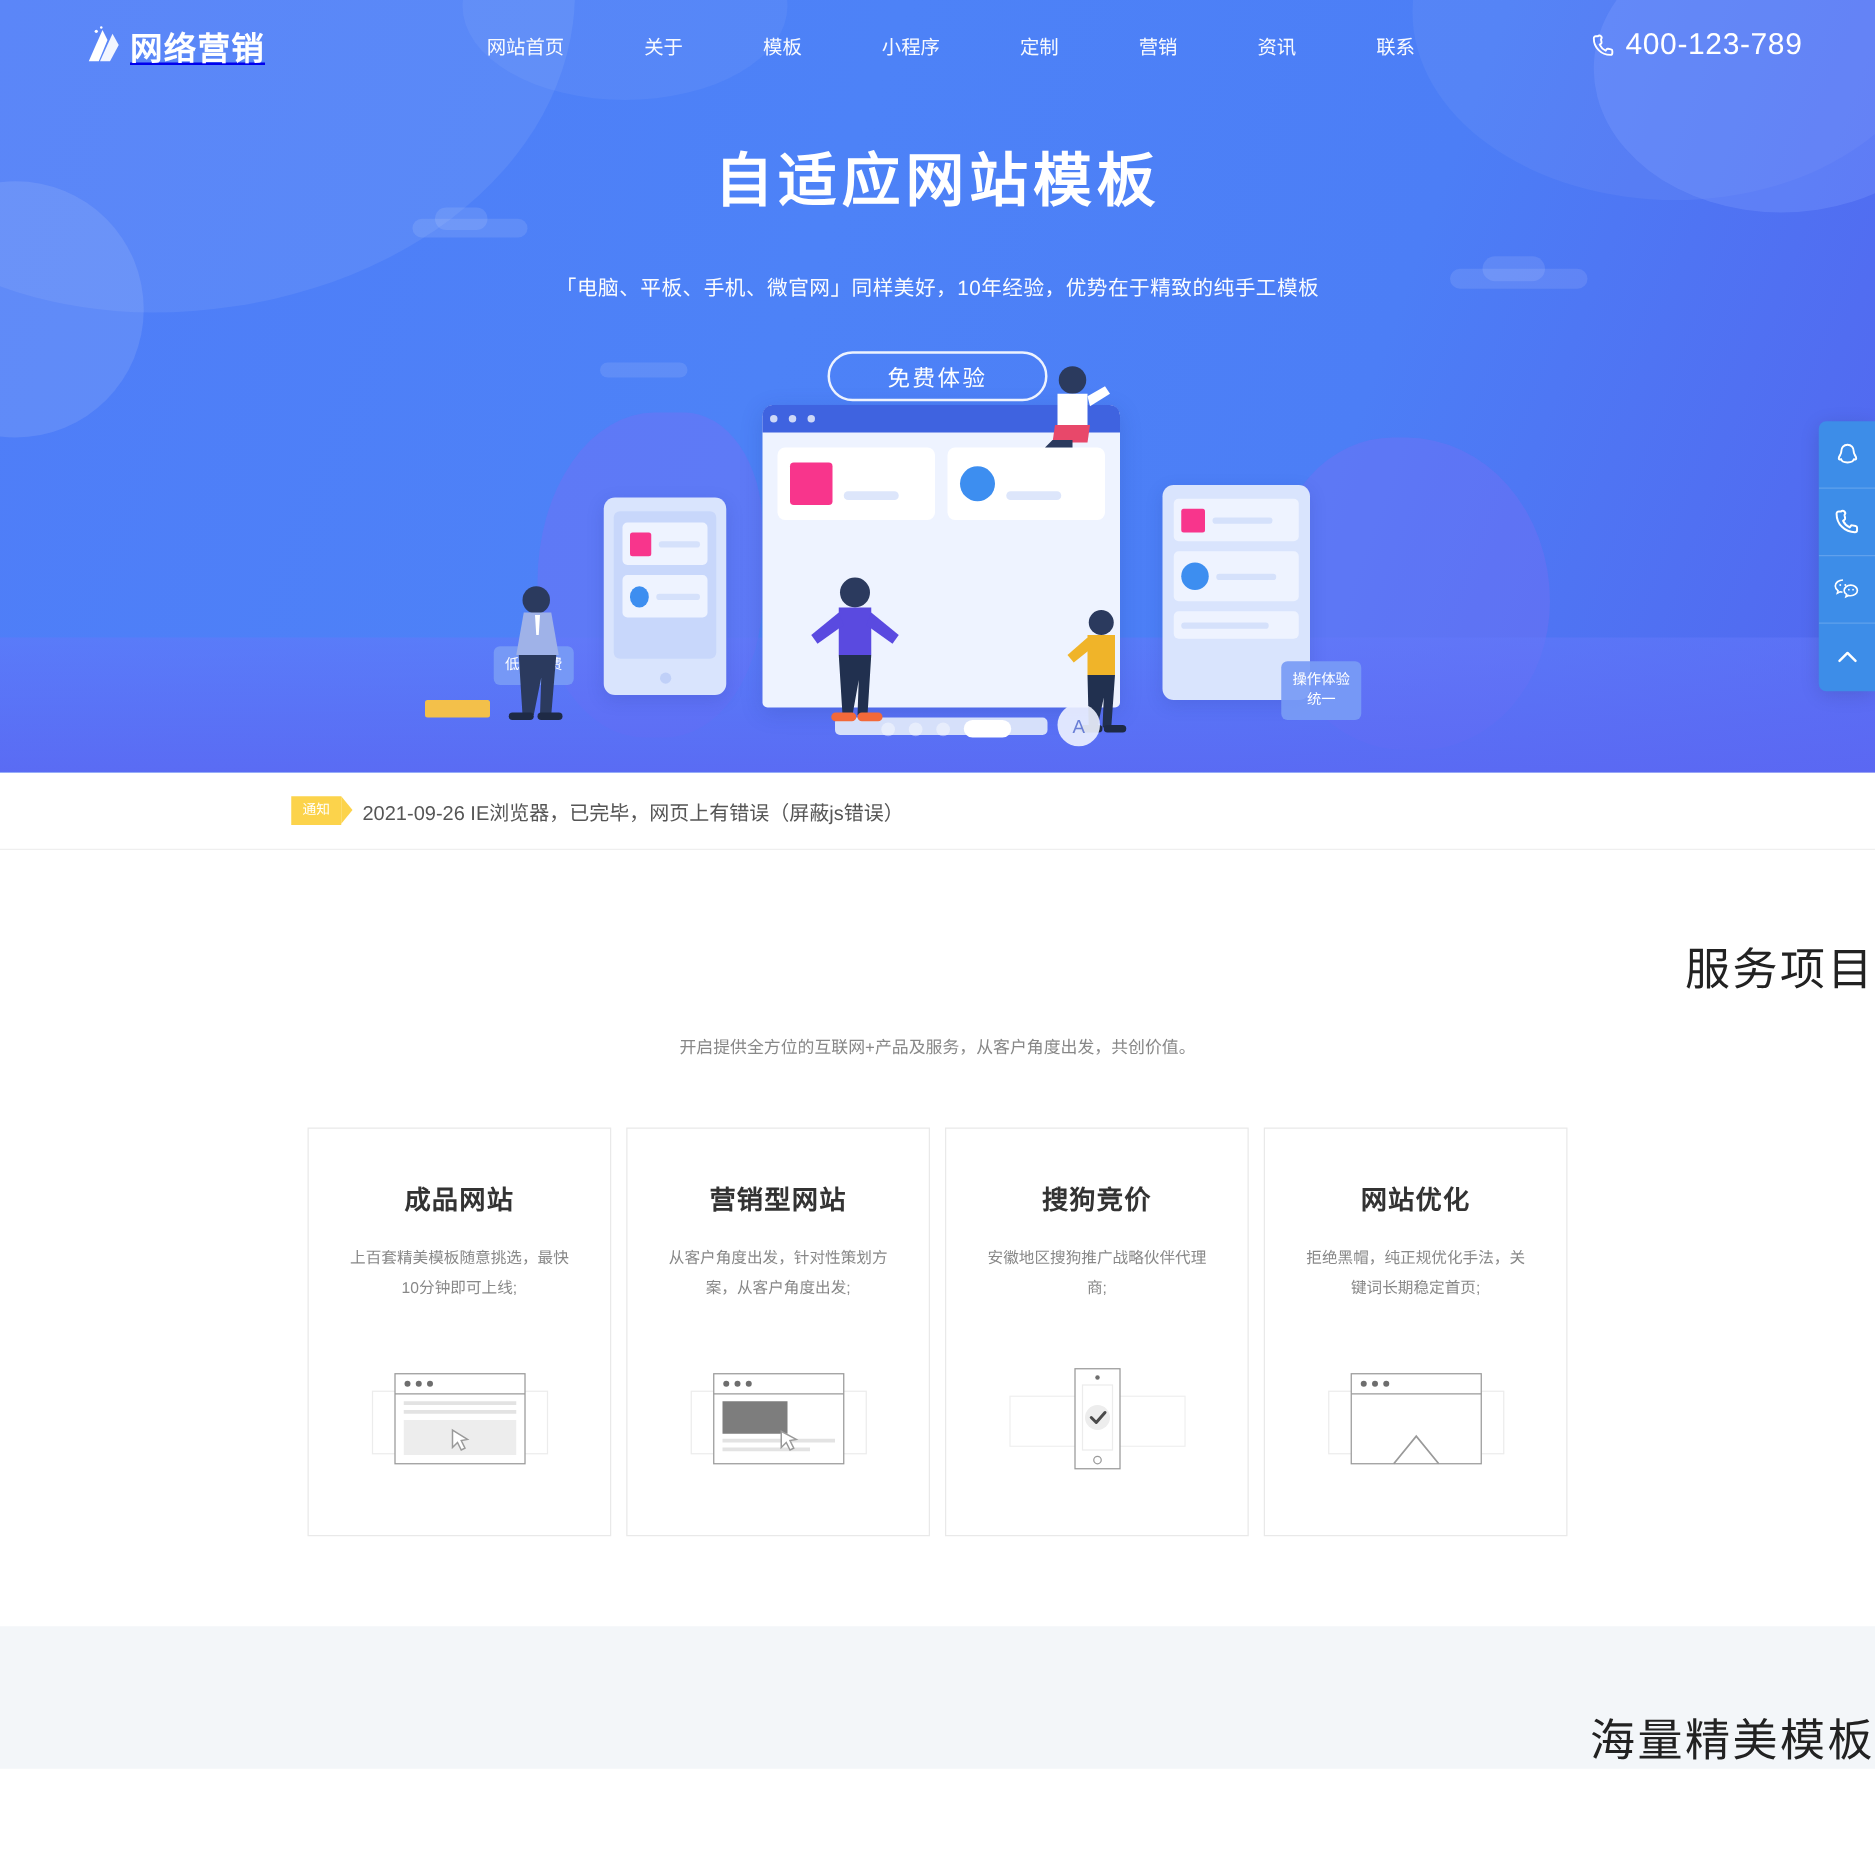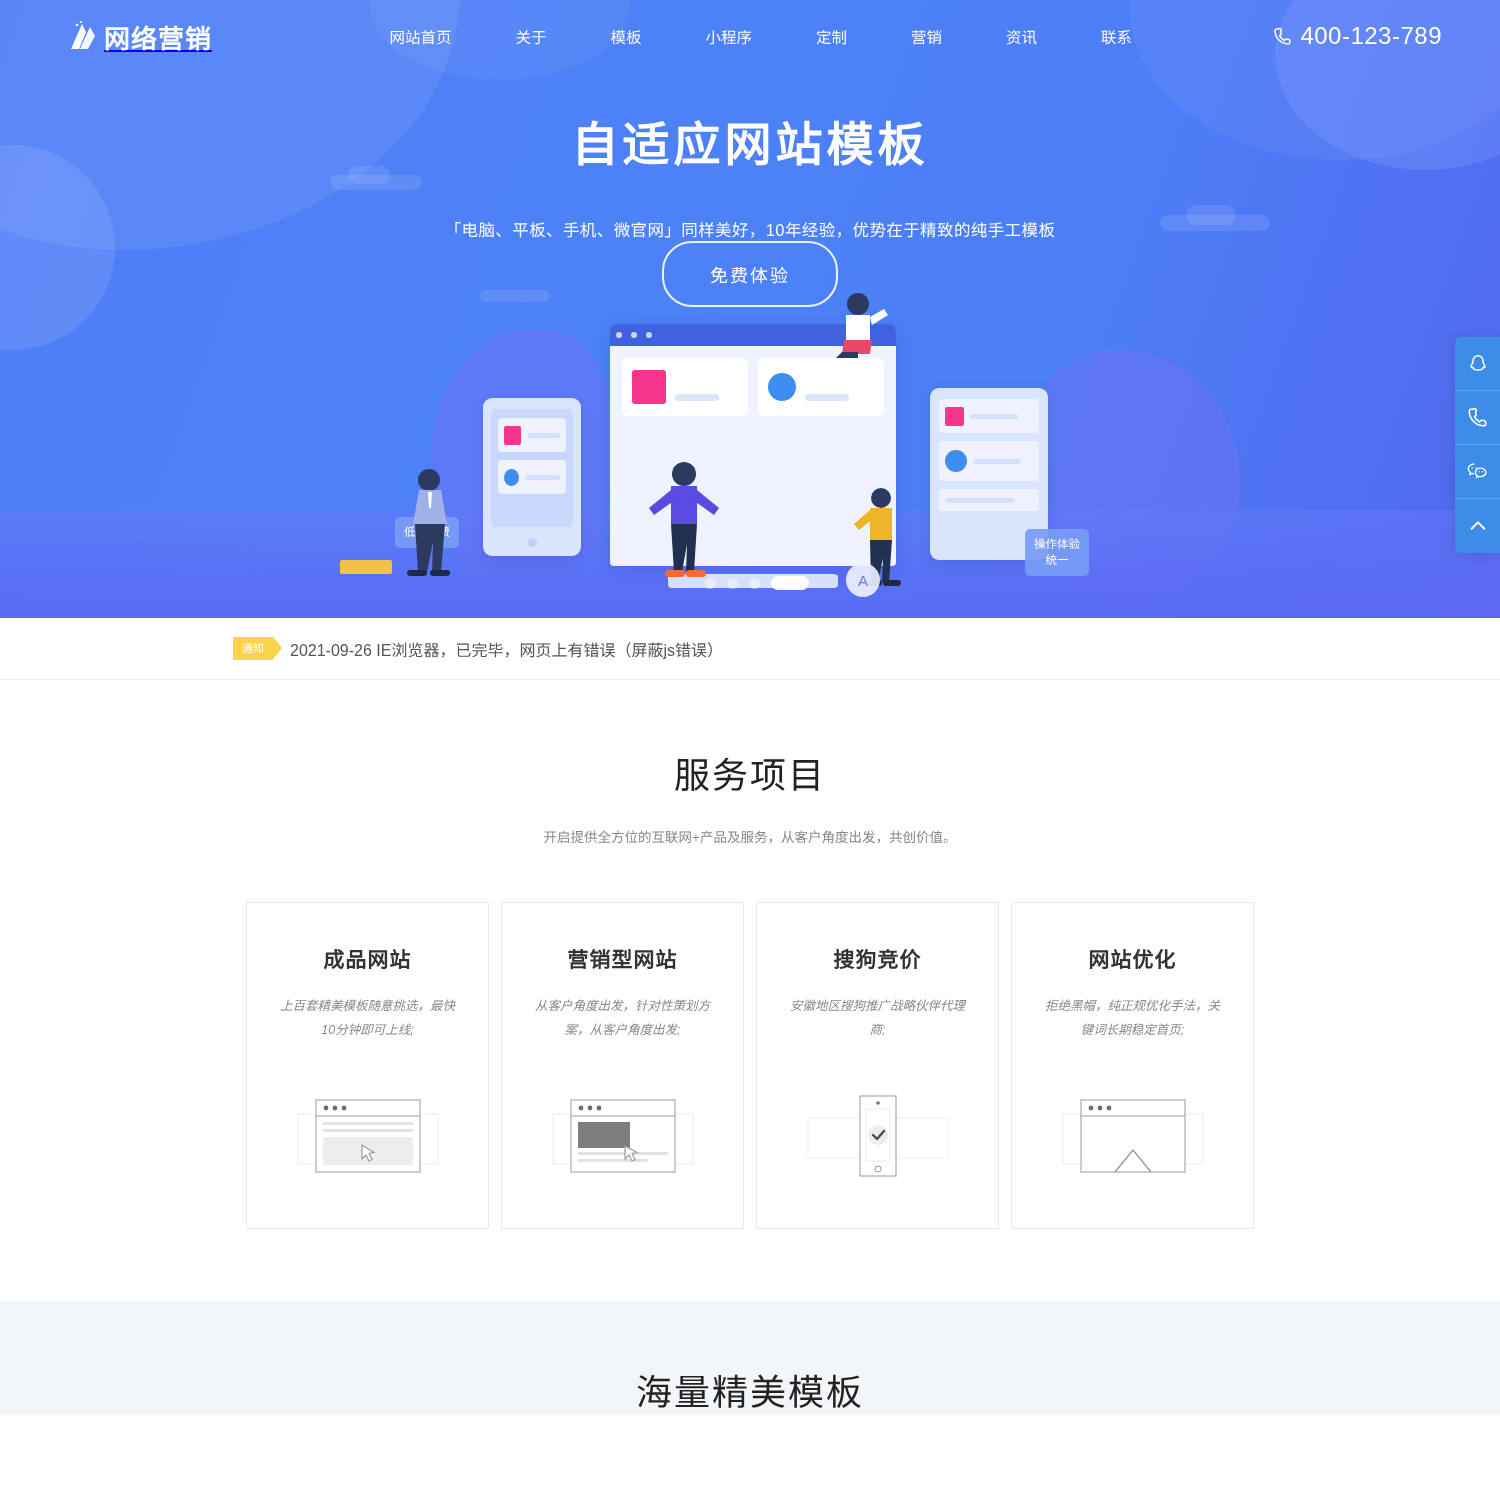--- a/index.html
+++ b/index.html
@@ -52,24 +52,24 @@
   .logo-text { color:#fff; font-size:26px; font-weight:bold; letter-spacing:1px; }
   .nav { flex:1; display:flex; justify-content:center; gap:36px; margin-left:8px; }
   .nav a { color:#fff; font-size:15.5px; text-decoration:none; white-space:nowrap; opacity:.97;margin-left:28px; }
   .tel { display:flex; align-items:center; gap:8px; color:#fff; font-size:24px; letter-spacing:.5px; white-space:nowrap; }
   .tel svg { display:block; }
 
   .hero-body { position:relative; z-index:30; text-align:center; padding-top:34px; }
   .hero-title { color:#fff; font-size:47px; font-weight:bold; letter-spacing:4px; }
   .hero-sub { color:#fff; font-size:16.5px; margin-top:42px; letter-spacing:.4px; opacity:.98; }
   .hero-btn {
-    display:inline-block; 
+    display:inline-block; margin-top:40px;
     border:2px solid rgba(255,255,255,.9); border-radius:30px;
     color:#fff; font-size:18px; letter-spacing:2px;
-    padding:18px 46px; background:transparent; cursor:pointer;
+    padding:5px 46px; background:transparent; cursor:pointer;
   }
 
   
   .illus { position:absolute; left:0; bottom:0; width:1500px; height:330px; z-index:20; }
   .dev { position:absolute; }
   .dev-monitor { left:610px; bottom:52px; width:286px; height:242px; background:#eef3ff; border-radius:9px 9px 4px 4px; box-shadow:0 4px 18px rgba(30,50,140,.18); }
   .dev-monitor .bar { height:22px; background:#3f63e0; border-radius:8px 8px 0 0; }
   .dev-monitor .bar i { display:inline-block; width:6px; height:6px; border-radius:50%; background:rgba(255,255,255,.75); margin:8px 3px 0 6px; }
   .mon-body { padding:12px; display:flex; flex-wrap:wrap; gap:10px; }
   .mon-card { background:#fff; border-radius:6px; height:58px; flex:1 1 115px; display:flex; align-items:center; padding:0 10px; gap:9px; }
@@ -127,29 +127,29 @@
     padding:6px 9px; position:relative; margin-right:17px; white-space:nowrap;
   }
   .nb:after {
     content:""; position:absolute; right:-9px; top:0;
     border-left:9px solid #fcd34b; border-top:11.5px solid transparent; border-bottom:11.5px solid transparent;
   }
   .ntext { font-size:16px; color:#555; }
 
   
   .services { width:1500px; background:#fff; padding-top:66px; padding-bottom:72px; }
-  .sec-title { text-align:center; font-size:36px; color:#222; letter-spacing:2px; font-weight:normal; }
+  .sec-title { text-align:right; font-size:36px; color:#222; letter-spacing:2px; font-weight:normal; }
   .sec-sub { text-align:center; font-size:13.5px; color:#888; margin-top:28px; }
   .cards { display:flex; justify-content:center; gap:12px; margin-top:56px; }
   .card {
     width:243px; height:327px; border:1px solid #e9e9e9; background:#fff;
     display:flex; flex-direction:column; align-items:center; padding-top:40px; cursor:pointer;
   }
   .card h3 { font-size:21px; color:#333; font-weight:bold; letter-spacing:1px; }
-  .card p { font-size:12.5px; color:#888; line-height:1.9; text-align:center; margin-top:22px; width:175px;font-style:italic; }
+  .card p { font-size:12.5px; color:#888; line-height:1.9; text-align:center; margin-top:22px; width:175px; }
   .card .cicon { margin-top:auto; margin-bottom:42px; }
 
   
   .templates { width:1500px; background:#f3f6f9; padding-top:62px; }
 </style>
 </head>
 <body>
 
 <div class="page">
 

